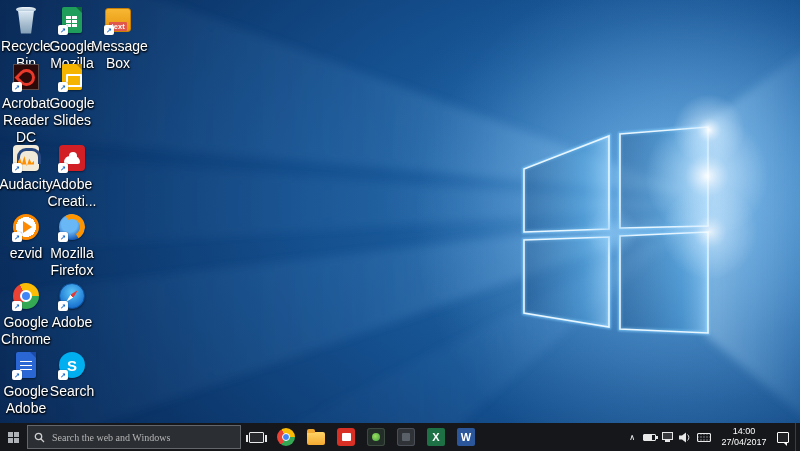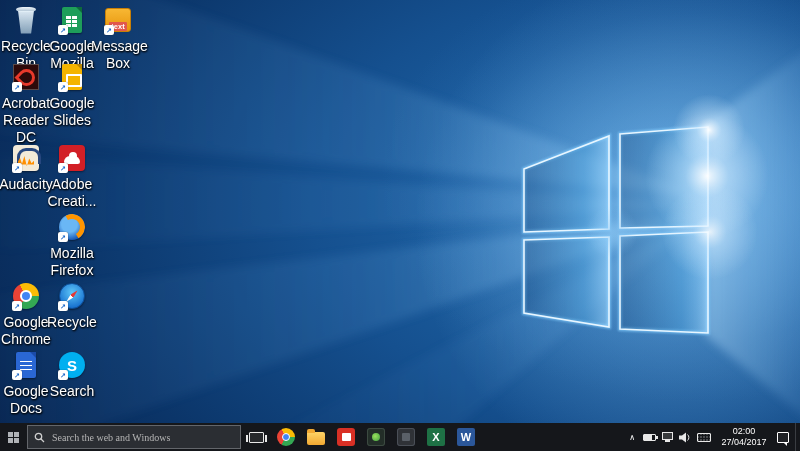--- a/index.html
+++ b/index.html
@@ -284,20 +284,27 @@
     </div>
 
     <div class="dcell r2 c0">
       <div class="dicon">
         <div class="art-audacity"></div>
         <span class="sc-arrow">↗</span>
       </div>
       <div class="dlabel">Audacity</div>
     </div>
 
+    <div class="dcell r3 c0">
+      <div class="dicon">
+        <div class="art-ezvid"></div>
+        <span class="sc-arrow">↗</span>
+      </div>
+      <div class="dlabel">ezvid</div>
+    </div>
 
     <div class="dcell r3 c1">
       <div class="dicon">
         <div class="art-firefox"></div>
         <span class="sc-arrow">↗</span>
       </div>
       <div class="dlabel">Mozilla Firefox</div>
     </div>
 
     <div class="dcell r4 c0">
@@ -306,29 +313,29 @@
         <span class="sc-arrow">↗</span>
       </div>
       <div class="dlabel">Google Chrome</div>
     </div>
 
     <div class="dcell r4 c1">
       <div class="dicon">
         <div class="art-safari"></div>
         <span class="sc-arrow">↗</span>
       </div>
-      <div class="dlabel">Recycle</div>
+      <div class="dlabel">Adobe</div>
     </div>
 
     <div class="dcell r5 c0">
       <div class="dicon">
         <div class="art-docs"></div>
         <span class="sc-arrow">↗</span>
       </div>
-      <div class="dlabel">Google Docs</div>
+      <div class="dlabel">Google Adobe</div>
     </div>
 
     <div class="dcell r5 c1">
       <div class="dicon">
         <div class="art-skype">
             <span class="glyph">S</span>
           </div>
         <span class="sc-arrow">↗</span>
       </div>
       <div class="dlabel">Search</div>
@@ -397,21 +404,21 @@
       <div class="trayitem">
         <svg width="12" height="11" viewBox="0 0 12 11">
           <polygon points="0,3.5 3,3.5 7,0.5 7,10.5 3,7.5 0,7.5" fill="#e8e8e8"></polygon>
           <path d="M8.5 2.5 A4 4 0 0 1 8.5 8.5" stroke="#e8e8e8" fill="none" stroke-width="1"></path>
         </svg>
       </div>
       <div class="trayitem">
           <span class="kbd"></span>
         </div>
       <div class="clock">
-        <div>02:00</div>
+        <div>14:00</div>
         <div>27/04/2017</div>
       </div>
       <div class="trayitem">
           <span class="ac"></span>
         </div>
       <div class="showdesktop"></div>
     </div>
 
   </div>
 

